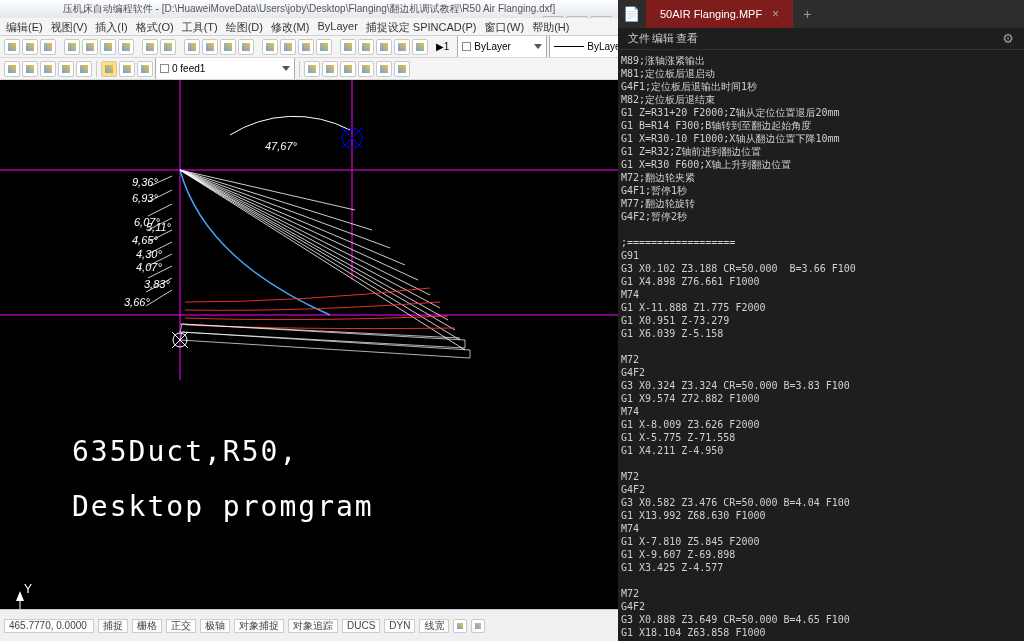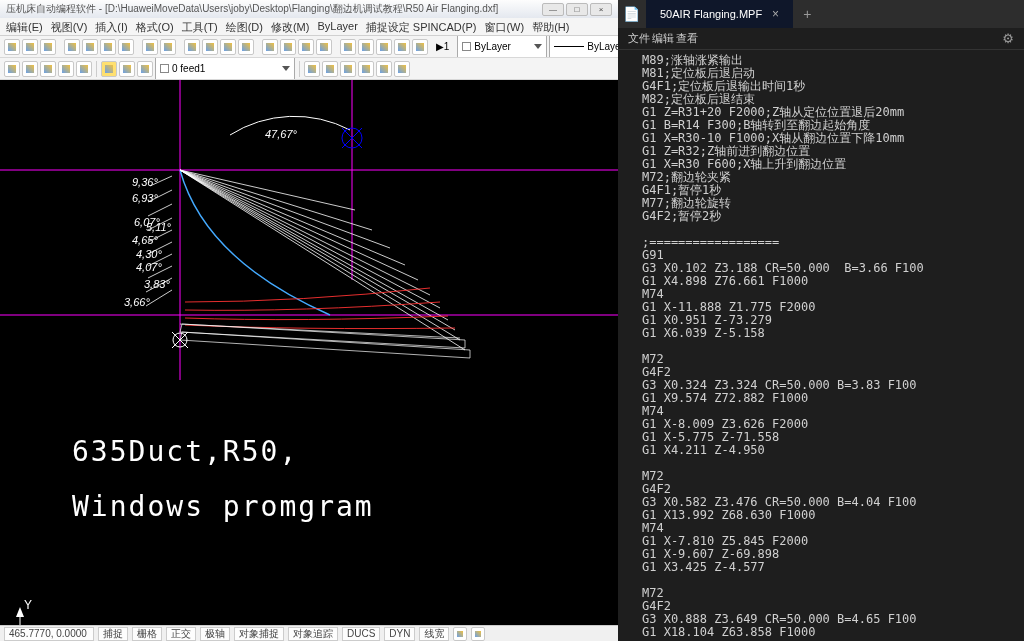--- a/index.html
+++ b/index.html
@@ -1,44 +1,44 @@
 <!DOCTYPE html>
 <html><head>
 <meta charset="utf-8">
 <style>
 * { margin:0; padding:0; box-sizing:border-box; font-family:"Microsoft YaHei","SimSun",sans-serif; }
 body { width:1024px; height:641px; background:#1e1e1e; overflow:hidden; display:flex; }
 .left { width:618px; height:641px; background:#f0f0f0; display:flex; flex-direction:column; }
-.title-bar { height:18px; background:linear-gradient(#fdfdfd,#e4e8ef); font-size:10px; color:#555; padding:2px 6px; display:flex; align-items:center; }
+.title-bar { height:18px; background:linear-gradient(#fdfdfd,#e4e8ef); font-size:10px; color:#555; padding:2px 6px; display:flex; align-items:center;flex-direction:column; }
 .win-btns { margin-left:auto; display:flex; gap:2px; }
 .win-btn { width:22px; height:13px; background:#e8e8e8; border:1px solid #bbb; border-radius:2px; text-align:center; font-size:8px; line-height:11px; color:#444;}
 .menu-bar { height:18px; background:#f5f5f5; font-size:11px; color:#333; display:flex; gap:8px; padding:2px 6px; border-bottom:1px solid #d0d0d0;}
 .tool-row { height:22px; background:#f4f4f4; border-bottom:1px solid #d8d8d8; display:flex; align-items:center; padding:1px 4px; gap:2px; overflow:hidden;}
 .tb-ic { width:16px; height:16px; background:#fff; border:1px solid #c8c8c8; border-radius:2px; flex:none; position:relative;}
 .tb-ic::after{content:"";position:absolute;inset:3px;background:linear-gradient(45deg,#6aa0e8,#f0c040);}
 .tb-sep{width:1px;height:16px;background:#ccc;margin:0 2px;}
 .layer-box{height:35px;min-width:120px;background:#fff;border:1px solid #aaa;font-size:10px;padding:1px 4px;display:flex;align-items:center;gap:3px;}
 .tri{width:0;height:0;border-left:4px solid transparent;border-right:4px solid transparent;border-top:5px solid #555;margin-left:auto;}
 .canvas{flex:1;background:#000;position:relative;overflow:hidden;}
 .canvas svg{position:absolute;inset:0;}
 .angle-lbl{position:absolute;color:#fff;font-size:11px;font-style:italic;}
 .big-txt{position:absolute;color:#fff;font-family:monospace;font-size:28px;letter-spacing:2px;}
 .axis{position:absolute;left:8px;bottom:30px;color:#fff;}
-.status-l{height:16px;background:#f0f0f0;border-top:1px solid #ccc;font-size:10px;color:#444;display:flex;align-items:center;gap:4px;padding:0 4px;}
+.status-l{height:32px;background:#f0f0f0;border-top:1px solid #ccc;font-size:10px;color:#444;display:flex;align-items:center;gap:4px;padding:0 4px;}
 .sb-cell{border:1px solid #ccc;background:#fdfdfd;padding:0 4px;height:14px;line-height:12px;}
 
 .right{flex:1;height:641px;background:#1e1e1e;display:flex;flex-direction:column;color:#cfcfcf;}
 .tabs{height:28px;background:#2d2d2d;display:flex;align-items:center;}
 .tab-ic{width:28px;height:28px;display:flex;align-items:center;justify-content:center;color:#888;font-size:14px;}
-.tab{height:28px;background:#0f172a;color:#fff;font-size:11px;padding:0 14px;display:flex;align-items:center;gap:10px;}
+.tab{height:28px;background:#7f1d1d;color:#fff;font-size:11px;padding:0 14px;display:flex;align-items:center;gap:10px;}
 .tab .x{color:#aaa;font-size:12px;}
 .plus{color:#999;padding:0 10px;font-size:14px;}
 .r-menu{height:22px;background:#1e1e1e;font-size:11px;color:#ccc;display:flex;align-items:center;gap:2px;padding:0 10px;border-bottom:1px solid #333;}
 .gear{margin-left:auto;color:#999;font-size:13px;}
-.code{flex:1;overflow:hidden;font-size:12px;line-height:13px;padding:4px 24px;color:#d0d0d0;font-family:"Microsoft YaHei",monospace;white-space:pre;}
+.code{flex:1;overflow:hidden;font-size:10px;line-height:13px;padding:4px 3px;color:#d0d0d0;font-family:"Microsoft YaHei",monospace;white-space:pre;}
 .status-r{height:20px;background:#007acc;color:#fff;font-size:10px;display:flex;align-items:center;gap:28px;padding:0 10px;}
 .status-r span:first-child{margin-left:110px;}
 </style>
 </head>
 <body>
 
 <div class="left">
   <div class="title-bar">
     <span>压机床自动编程软件 - [D:\HuaweiMoveData\Users\joby\Desktop\Flanging\翻边机调试教程\R50 Air Flanging.dxf]</span>
     <div class="win-btns">
@@ -180,32 +180,32 @@
         <line x1="172" y1="124" x2="148" y2="136"></line>
         <line x1="172" y1="138" x2="148" y2="150"></line>
         <line x1="172" y1="150" x2="148" y2="162"></line>
         <line x1="172" y1="162" x2="148" y2="174"></line>
         <line x1="172" y1="174" x2="148" y2="186"></line>
         <line x1="172" y1="186" x2="148" y2="198"></line>
         <line x1="172" y1="198" x2="146" y2="212"></line>
         <line x1="172" y1="210" x2="146" y2="226"></line>
       </g>
     </svg>
-    <div class="angle-lbl" style="left:265px;top:48px">47,67°</div>
+    <div class="angle-lbl" style="left:265px;top:60px">47,67°</div>
     <div class="angle-lbl" style="left:132px;top:96px">9,36°</div>
     <div class="angle-lbl" style="left:132px;top:112px">6,93°</div>
     <div class="angle-lbl" style="left:134px;top:136px">6,07°</div>
     <div class="angle-lbl" style="left:146px;top:141px">5,11°</div>
     <div class="angle-lbl" style="left:132px;top:154px">4,65°</div>
     <div class="angle-lbl" style="left:136px;top:168px">4,30°</div>
     <div class="angle-lbl" style="left:136px;top:181px">4,07°</div>
     <div class="angle-lbl" style="left:144px;top:198px">3,83°</div>
     <div class="angle-lbl" style="left:124px;top:216px">3,66°</div>
     <div class="big-txt" style="left:72px;top:355px">635Duct,R50,</div>
-    <div class="big-txt" style="left:72px;top:410px">Windows promgram</div>
+    <div class="big-txt" style="left:72px;top:410px">Desktop promgram</div>
     <div class="axis">
       <svg width="100" height="100">
         <line x1="12" y1="88" x2="12" y2="18" stroke="#fff"></line>
         <polygon points="12,12 8,22 16,22" fill="#fff"></polygon>
         <line x1="12" y1="88" x2="82" y2="88" stroke="#fff"></line>
         <polygon points="88,88 78,84 78,92" fill="#fff"></polygon>
         <rect x="6" y="82" width="12" height="12" fill="none" stroke="#fff"></rect>
         <text x="16" y="14" fill="#fff" font-size="12">Y</text>
         <text x="90" y="92" fill="#fff" font-size="12">X</text>
       </svg>

